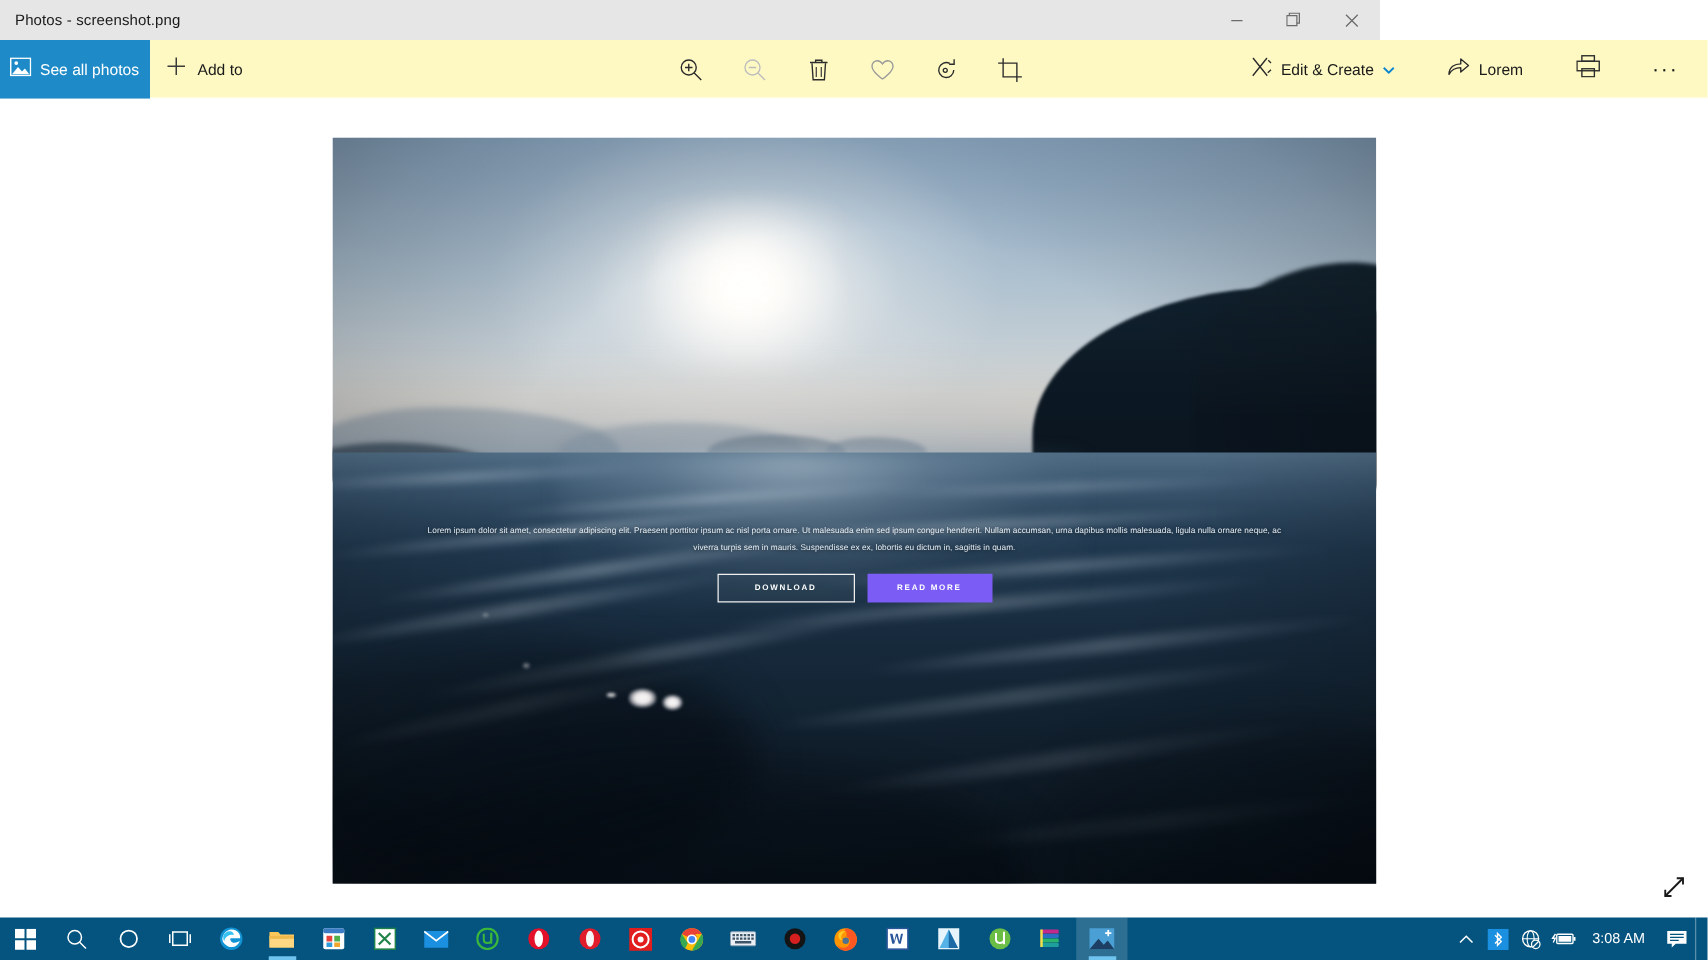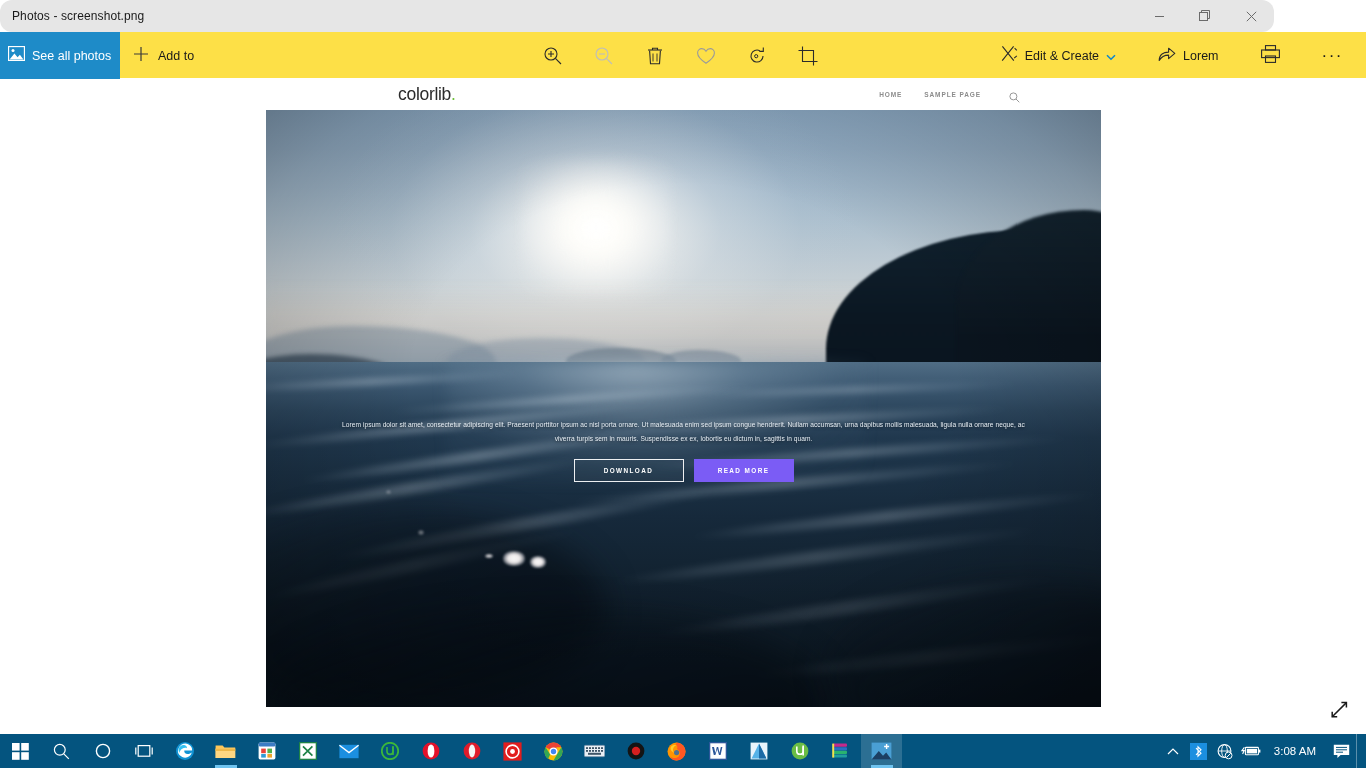--- a/index.html
+++ b/index.html
@@ -6,43 +6,43 @@
   html, body {
     width: 1366px; height: 768px;
     overflow: hidden;
     font-family: "Liberation Sans", sans-serif;
     background: #ffffff;
   }
 
   
   .titlebar {
     position: absolute; top: 0; left: 0;
-    width: 1274px; height: 32px;
+    width: 1104px; height: 32px;
     background: #e6e6e6;
-    display: flex; align-items: center; border-radius: 12px;
+    display: flex; align-items: center;
   }
   .titlebar-text {
     font-size: 12px; color: #1a1a1a;
     padding-left: 12px; letter-spacing: 0.1px;
   }
   .win-controls {
     position: absolute; right: 0; top: 0;
     height: 32px; display: flex;
   }
   .win-btn {
     width: 46px; height: 32px;
     display: flex; align-items: center; justify-content: center;
   }
   .win-btn svg { display:block; }
 
   
   .toolbar {
     position: absolute; top: 32px; left: 0;
     width: 1366px; height: 47px;
-    background: #fde047;
+    background: #fef9c3;
     border-bottom: 1px solid #ffffff;
   }
   .see-all {
     position: absolute; left: 0; top: 0;
     width: 120px; height: 47px;
     background: #1e8bc8;
     display: flex; align-items: center; gap: 7px;
     padding-left: 8px;
   }
   .see-all-label { font-size: 12.5px; color: #ffffff; white-space: nowrap; }
@@ -488,35 +488,20 @@
     <div class="tr-item">
       <span class="dots">···</span>
     </div>
   </div>
 </div>
 
 <div class="canvas">
 
   <div class="shot">
 
-    <div class="site-header">
-      <div class="site-logo">
-        <span>colorlib</span><span class="logo-dot">.</span>
-      </div>
-      <div class="site-nav">
-        <span class="nav-link">HOME</span>
-        <span class="nav-link">SAMPLE PAGE</span>
-      </div>
-      <div class="nav-search">
-        <svg width="11" height="11" viewBox="0 0 11 11">
-          <circle cx="4.4" cy="4.4" r="3.5" fill="none" stroke="#8c8c8c" stroke-width="0.9"></circle>
-          <path d="M7 7l3.3 3.3" stroke="#8c8c8c" stroke-width="0.9"></path>
-        </svg>
-      </div>
-    </div>
 
     <div class="hero">
       <div class="sky"></div>
       <div class="sun-core"></div>
       <div class="haze"></div>
       <div class="hill-far-l"></div>
       <div class="hill-far-c"></div>
       <div class="isle"></div>
       <div class="isle2"></div>
       <div class="headland"></div>

